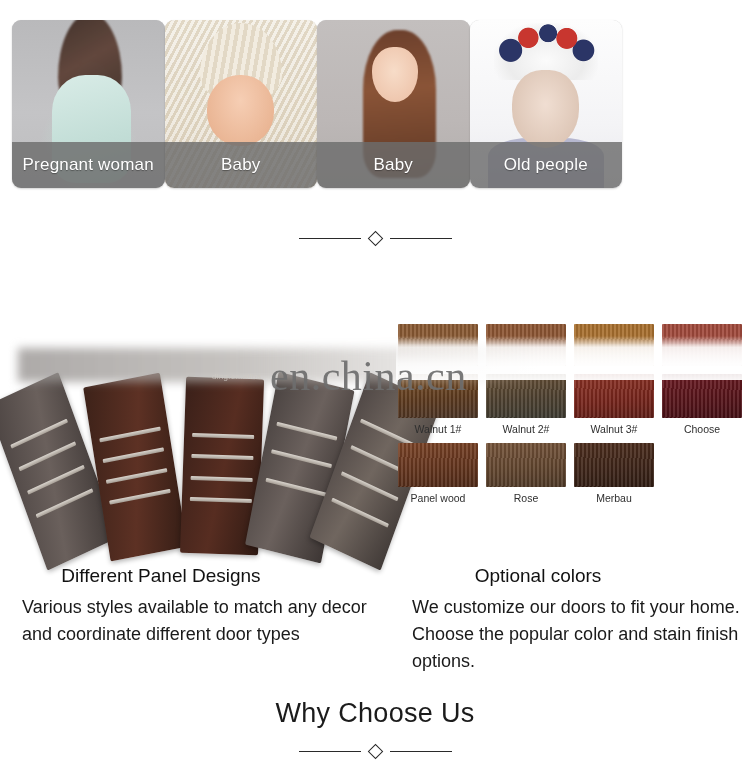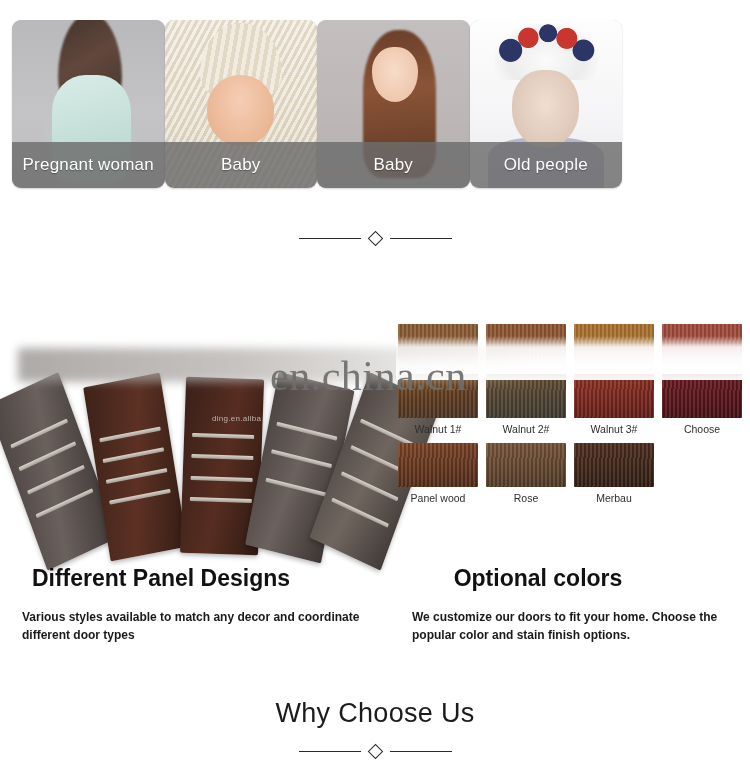--- a/index.html
+++ b/index.html
@@ -138,45 +138,45 @@
   .sw-row.faded .sw-chip { height:42px; }
   .sw-row.faded .sw-chip .wash {
      position:absolute; left:0; right:0; bottom:0; height:72%;
      background: linear-gradient(180deg, rgba(255,255,255,0) 0%, rgba(255,255,255,.88) 38%, rgba(255,255,255,.95) 100%);
      z-index:3; }
 
   
   .copy-row { position:absolute; left:0; top:565px; width:750px; height:110px; }
   .copy-left  { position:absolute; left:22px; top:0; width:350px; }
   .copy-right { position:absolute; left:412px; top:0; width:330px; }
-  .copy-title { font-size:23px; font-weight:700; color:#111; text-align:center; }
+  .copy-title { font-size:19px; font-weight:400; color:#111; text-align:center; }
   .copy-left .copy-title { padding-right:72px; }
   .copy-right .copy-title { padding-right:78px; }
-  .copy-body { margin-top:16px; font-size:12px; font-weight:700; color:#1a1a1a; line-height:1.5; }
+  .copy-body { margin-top:7px; font-size:18px; font-weight:400; color:#1a1a1a; line-height:1.5; }
 
   
   .wm-main {
     position:absolute; left:270px; top:352px;
     font-size:42px; color:#6e6e6e; opacity:.92;
     letter-spacing:.5px; pointer-events:none; z-index:40;
     font-family:Liberation Serif, serif;
   }
   .wm-blur-band {
     position:absolute; left:18px; top:348px; width:522px; height:34px;
     background: linear-gradient(90deg, rgba(150,146,144,.78) 0%, rgba(176,172,168,.72) 42%, rgba(205,200,196,.40) 78%, rgba(255,255,255,0) 100%);
     filter: blur(5px); z-index:30; pointer-events:none;
   }
   .wm-wash {
     position:absolute; left:396px; top:344px; width:352px; height:36px;
     background: linear-gradient(180deg, rgba(255,255,255,.1) 0%, rgba(255,255,255,.82) 55%, rgba(255,255,255,.96) 100%);
     z-index:31; pointer-events:none;
   }
   .wm-small {
     position:absolute; left:212px; top:372px; z-index:41;
-    font-size:8px; color:#cfcac4; opacity:.85; letter-spacing:.3px;margin-top:42px;
+    font-size:8px; color:#cfcac4; opacity:.85; letter-spacing:.3px;
   }
 </style>
 </head>
 <body>
 
 <div class="page">
 
   <div class="audience-strip">
 
     <div class="aud-card">

